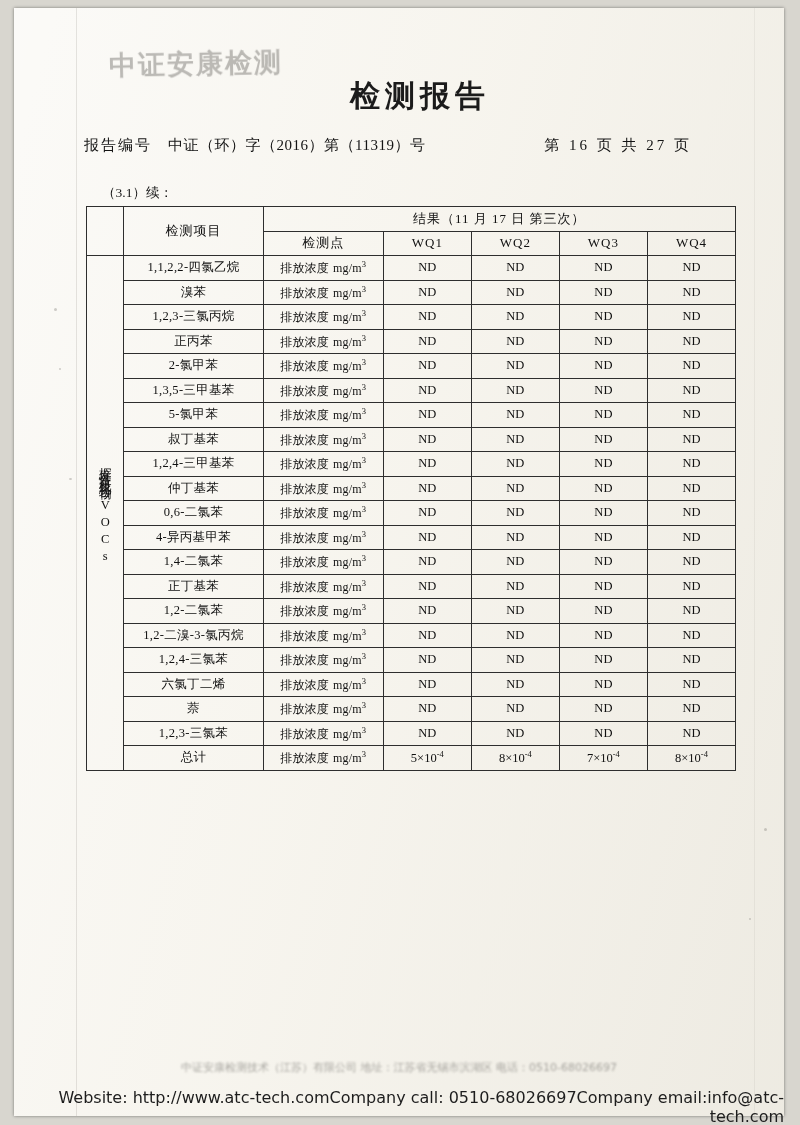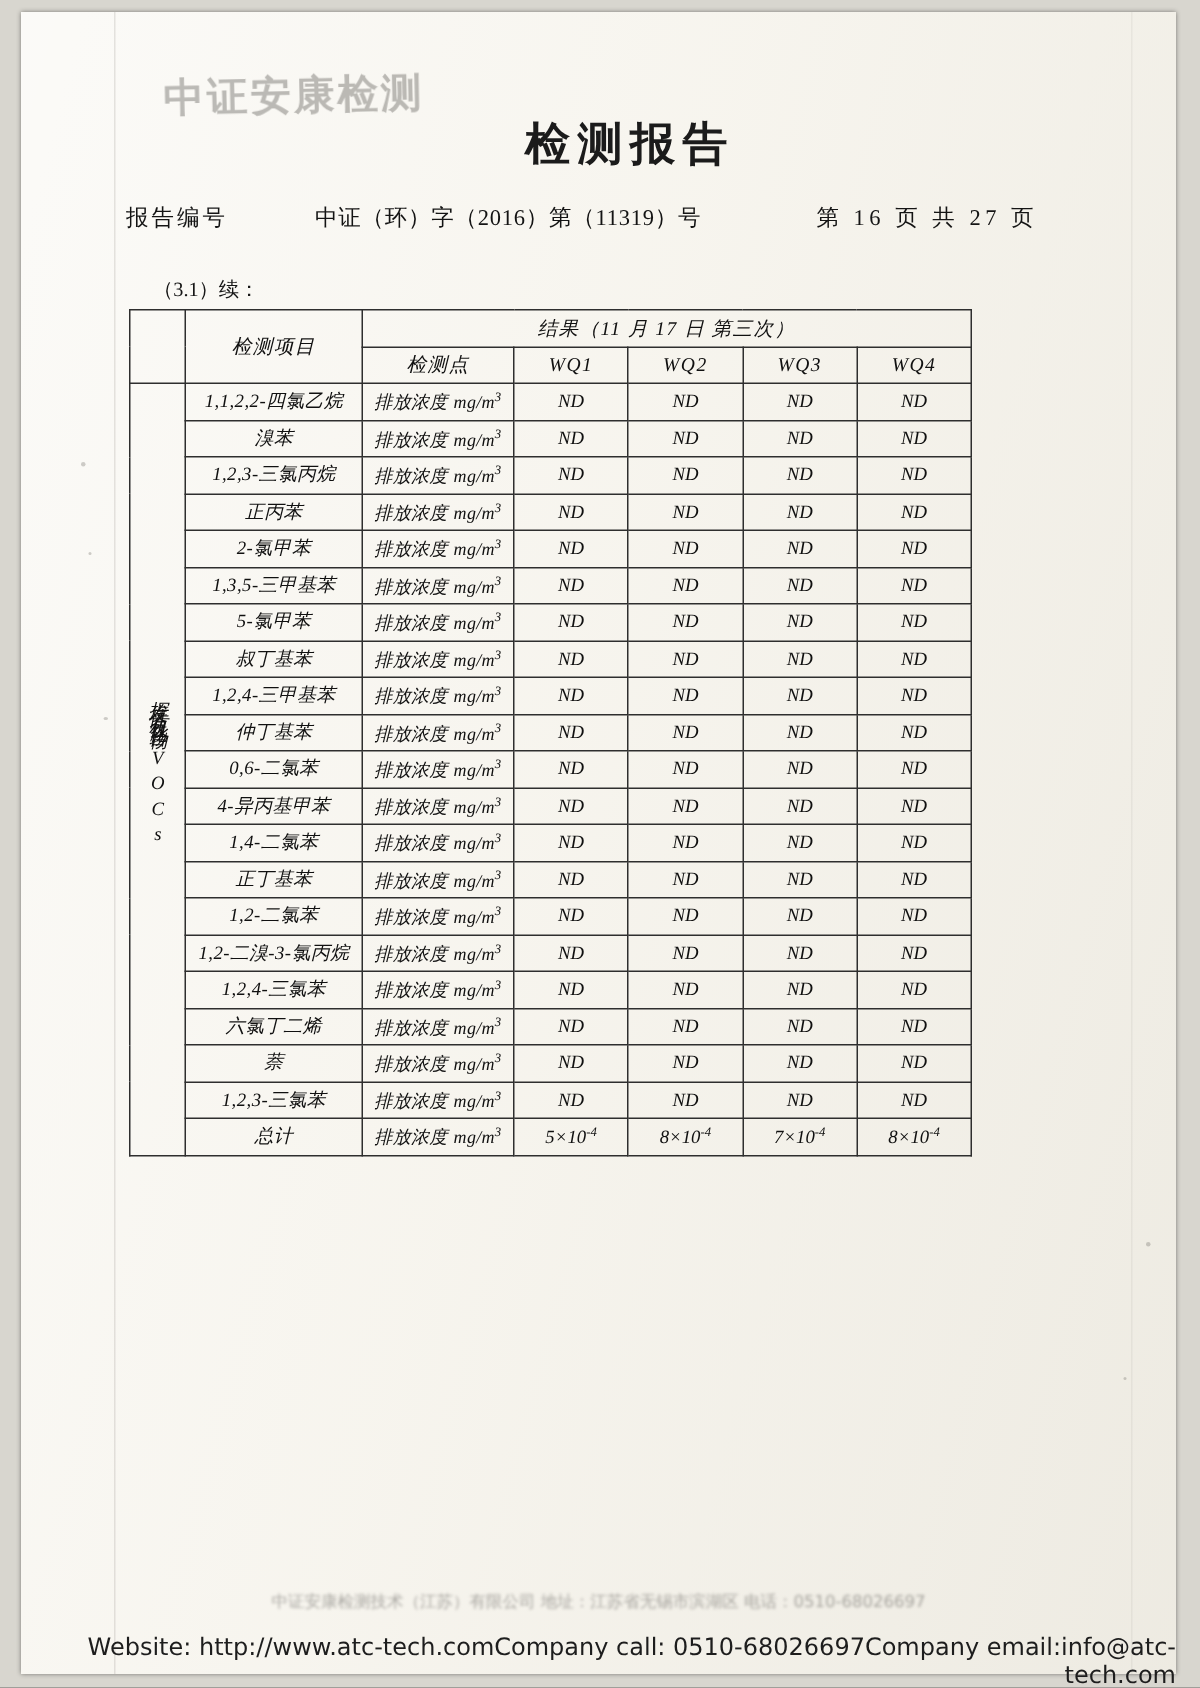--- a/index.html
+++ b/index.html
@@ -73,21 +73,20 @@
     left: 70px;
     right: 50px;
     font-size: 15px;
     color: #141414;
     display: flex;
     align-items: baseline;
     gap: 16px;
   }
   .rl-label { letter-spacing: 2px; }
   .rl-no {
-    margin-left: 42px;
     letter-spacing: 0.5px;
   }
   .rl-page {
     margin-left: auto;
     letter-spacing: 3px;
     padding-right: 42px;
   }
 
   .section-note {
     position: absolute;
@@ -95,25 +94,24 @@
     left: 88px;
     font-size: 13.5px;
     color: #161616;
   }
 
   
   table.data {
     position: absolute;
     top: 198px;
     left: 72px;
-    width: 562px;
+    width: 650px;
     border-collapse: collapse;
     font-size: 12.5px;
     color: #101010;
-    font-style: italic;
   }
   table.data th, table.data td {
     border: 1px solid #2e2e2e;
     padding: 0;
     text-align: center;
     vertical-align: middle;
     height: 23.5px;
     line-height: 1.05;
     font-weight: normal;
   }

